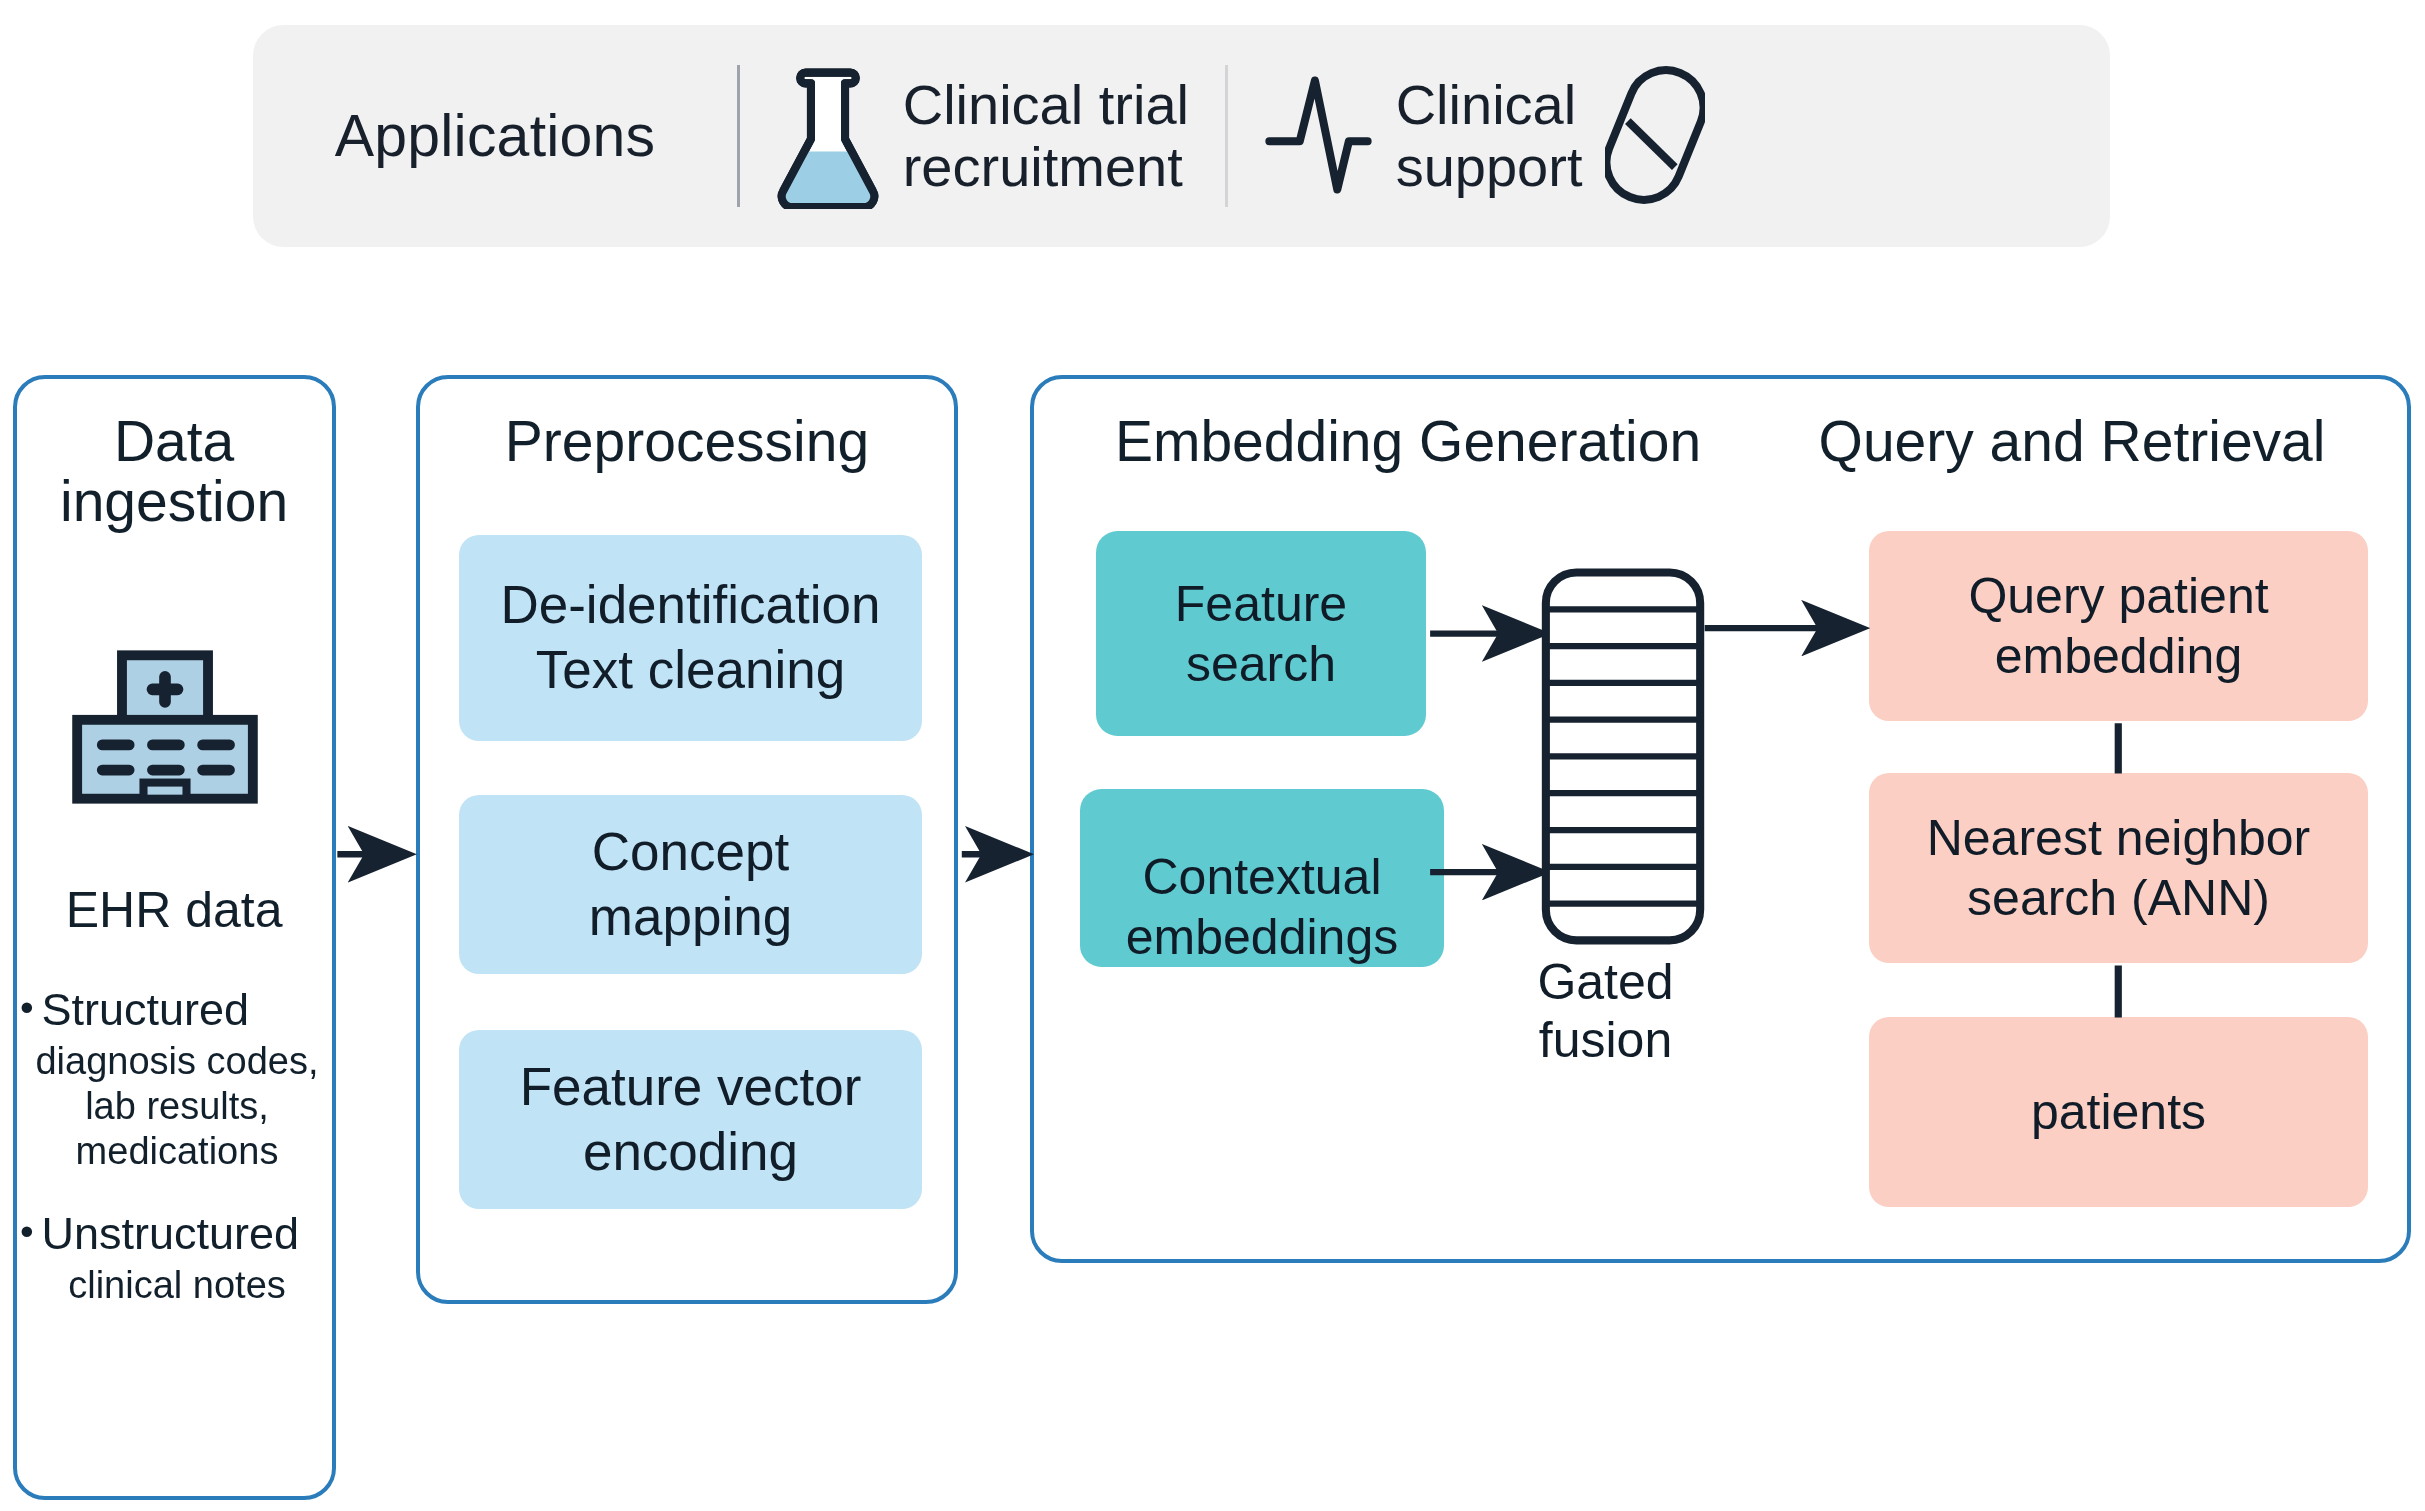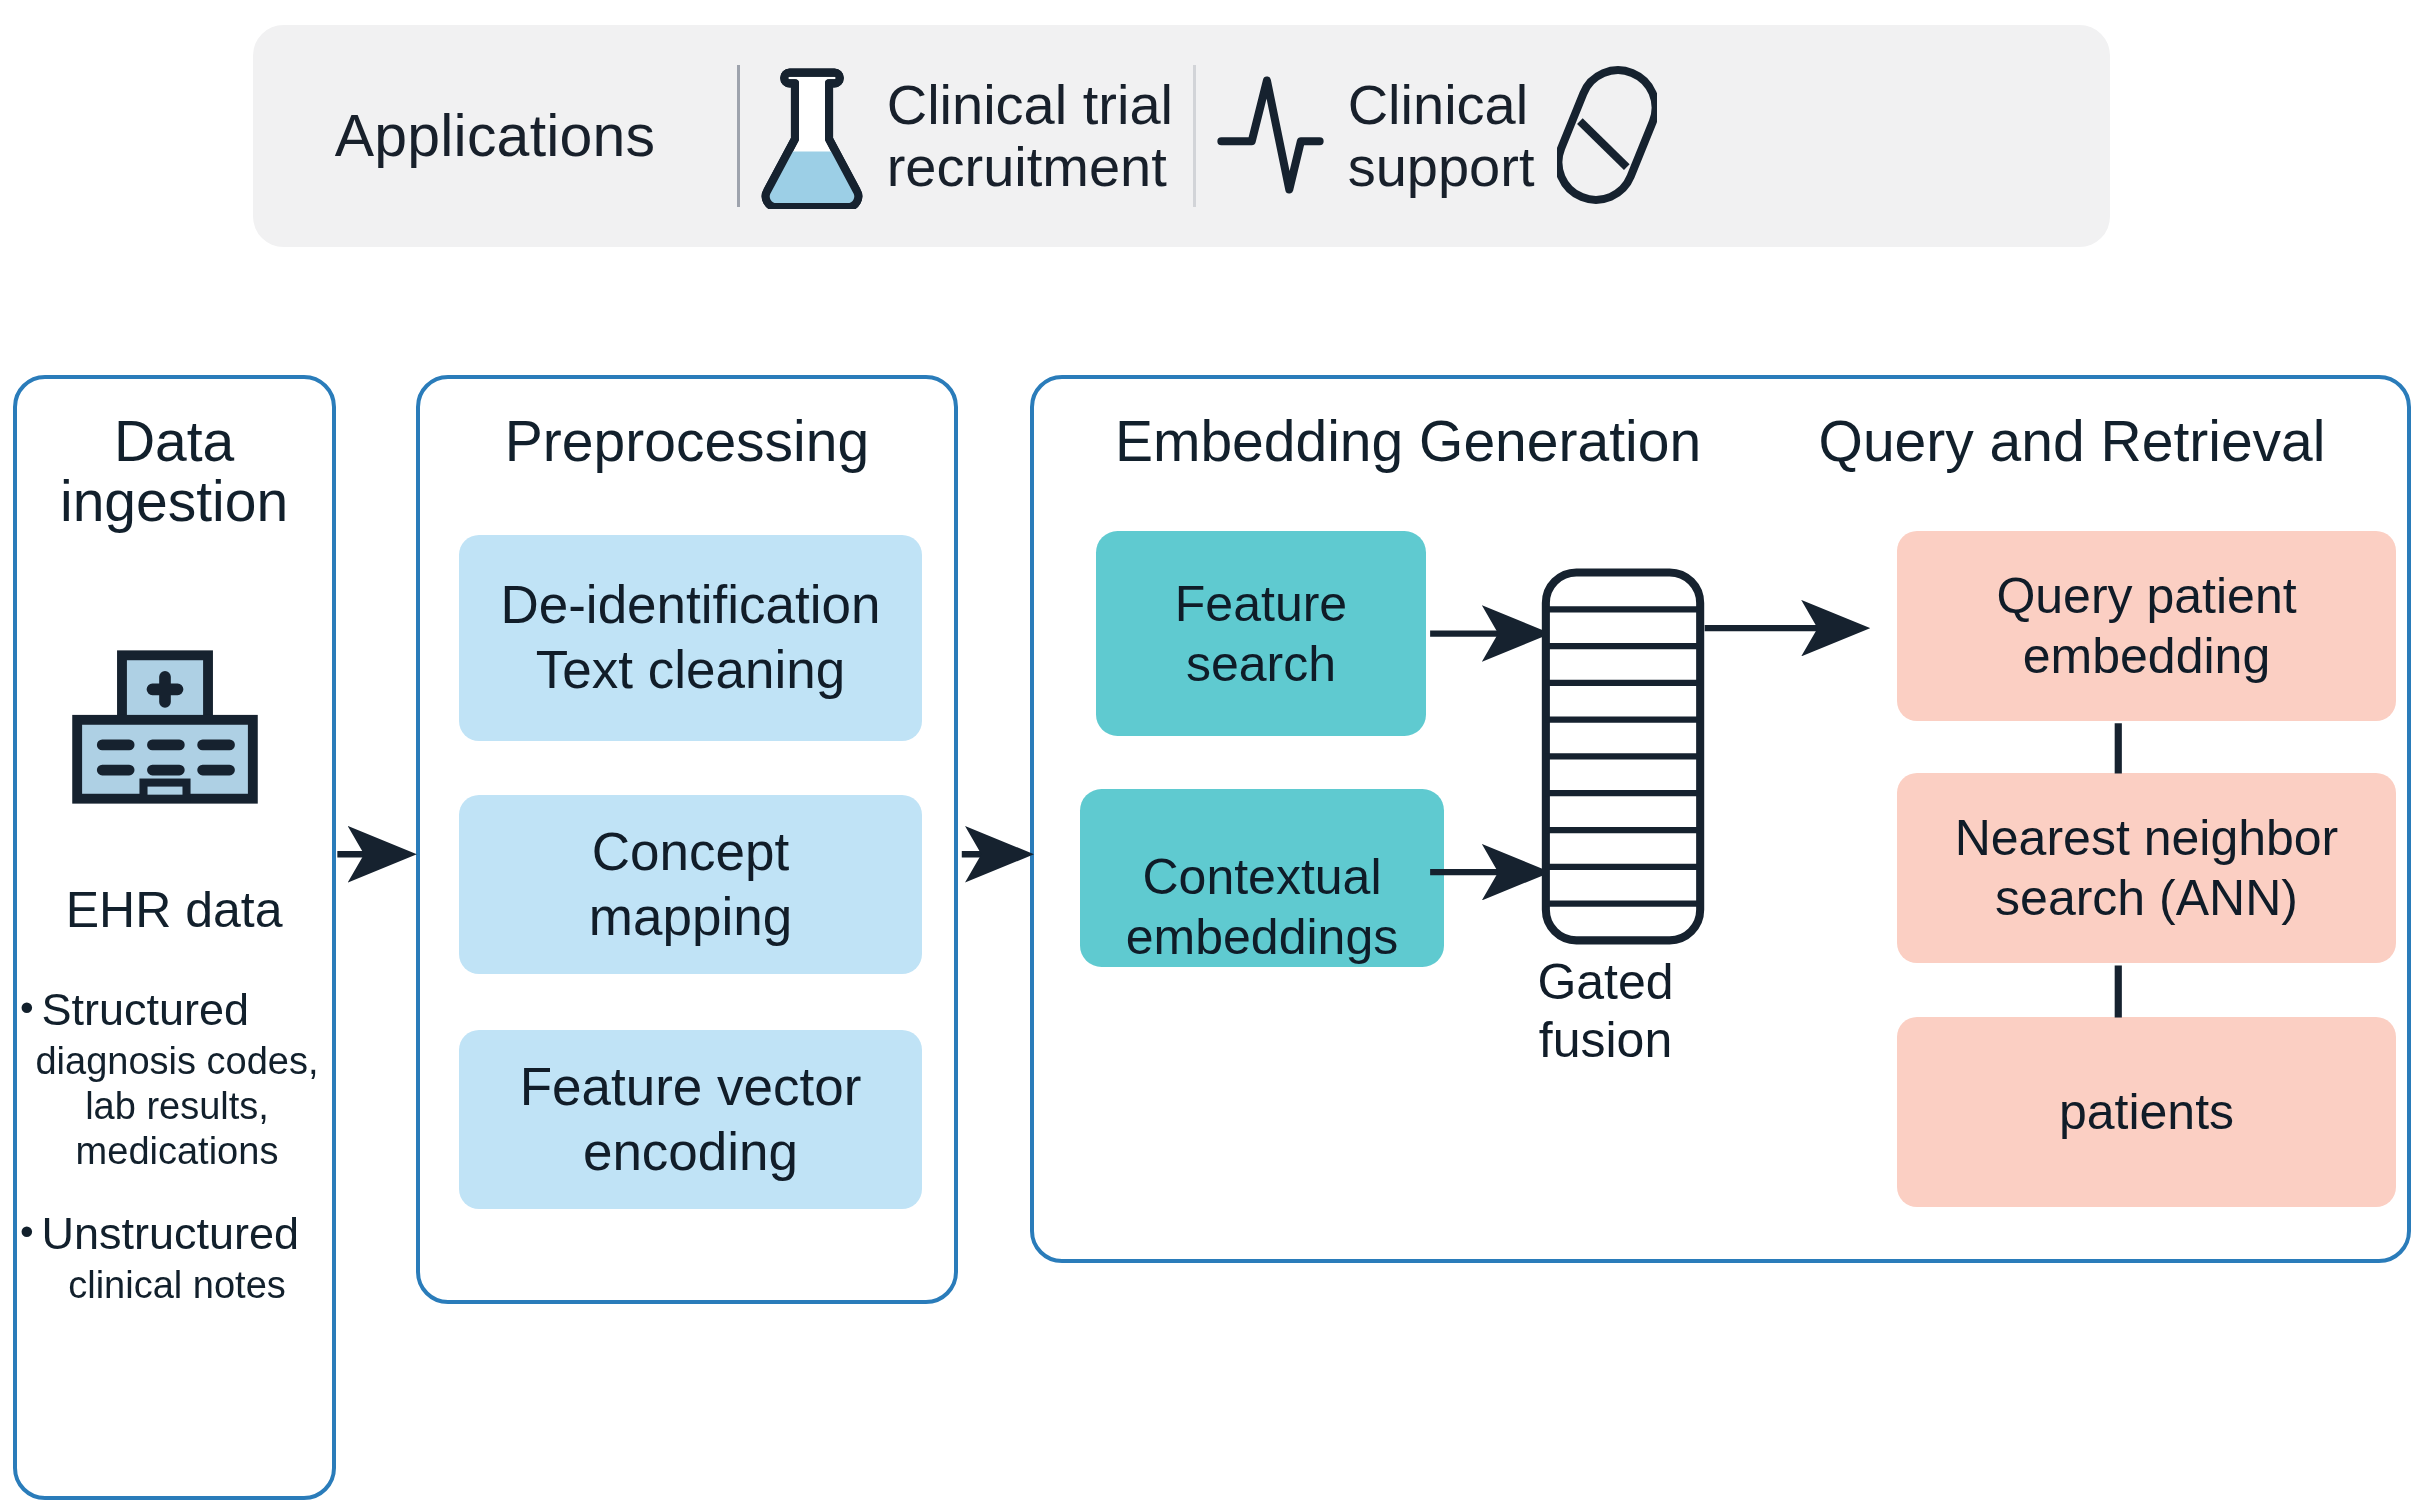--- a/index.html
+++ b/index.html
@@ -17,21 +17,21 @@
     display:flex;align-items:center;margin-top:7px;
   }
   .apps-title{
     width:484px;text-align:center;font-size:59px;letter-spacing:0.2px;color:#18202b;
   }
   .apps-div{
     width:2.7px;height:142px;background:#9ea3ad;flex:none;
   }
   .apps-div.faint{background:#d2d4d8;}
   .app-item{
-    display:flex;align-items:center;gap:23px;padding:0 20px;justify-content:center;
+    display:flex;align-items:center;gap:23px;padding:0 36px;justify-content:center;
   }
   .app-item .lbl{
     font-size:56px;line-height:1.1;color:#18202b;text-align:left;white-space:pre-line;
   }
   .ic{flex:none;display:block;}
 
   
   .panel{
     position:absolute;border:4.5px solid #2a7cba;border-radius:32px;background:#fff;
     box-sizing:border-box;
@@ -79,21 +79,21 @@
     position:absolute;background:#5fcad0;border-radius:21.5px;
     display:flex;flex-direction:column;align-items:center;justify-content:center;
     font-size:50px;line-height:1.2;color:#0f1c28;text-align:center;
   }
   #teal-1{left:1096px;top:531px;width:330px;height:205px;}
   #teal-2{left:1080px;top:789px;width:364px;height:178px;justify-content:flex-end;}
 
   .pink{
     position:absolute;background:#fbcfc3;border-radius:20px;
     display:flex;flex-direction:column;align-items:center;justify-content:center;
-    font-size:50px;line-height:1.2;color:#101c28;text-align:center;margin-left:28px;
+    font-size:50px;line-height:1.2;color:#101c28;text-align:center;
   }
   #pink-1{left:1869px;top:531px;width:499px;height:190px;}
   #pink-2{left:1869px;top:773px;width:499px;height:190px;}
   #pink-3{left:1869px;top:1017px;width:499px;height:190px;}
 
   .gated-label{
     position:absolute;left:1462px;top:953px;width:287px;text-align:center;
     font-size:50px;line-height:1.16;color:#111d29;white-space:pre-line;
   }
 

